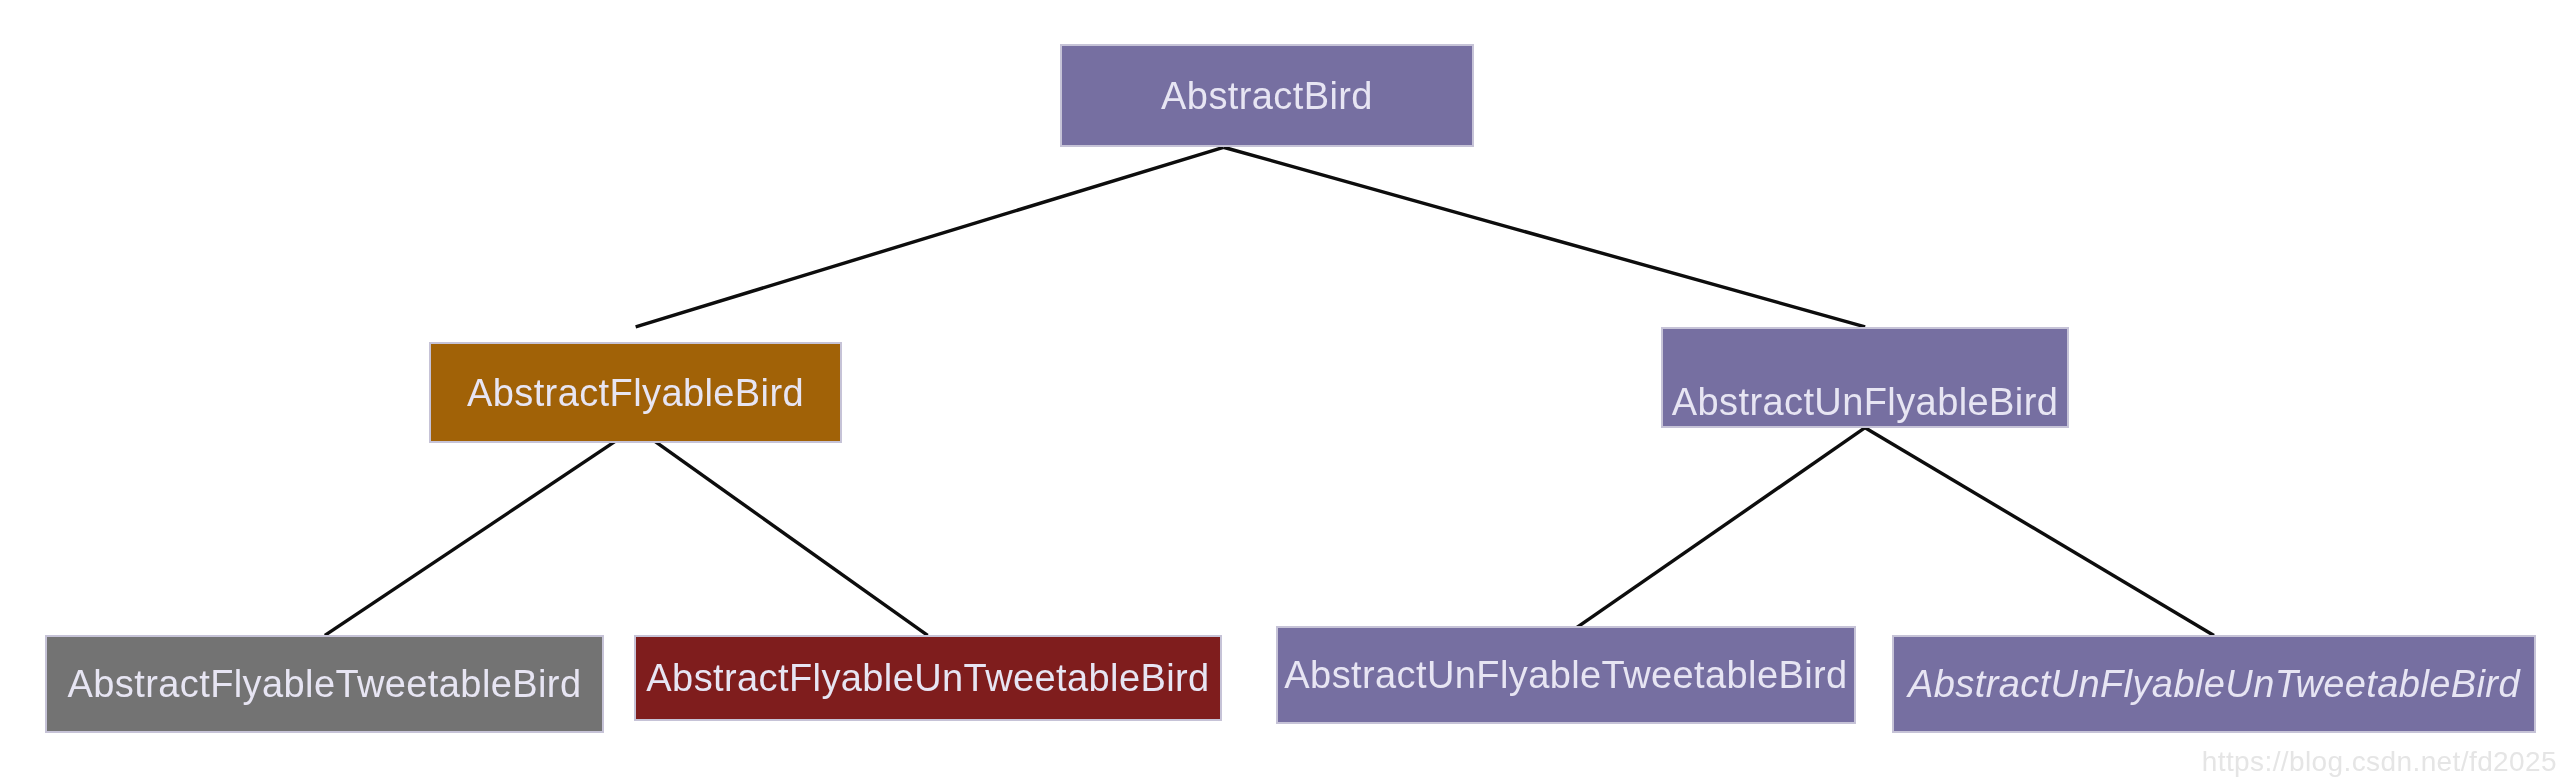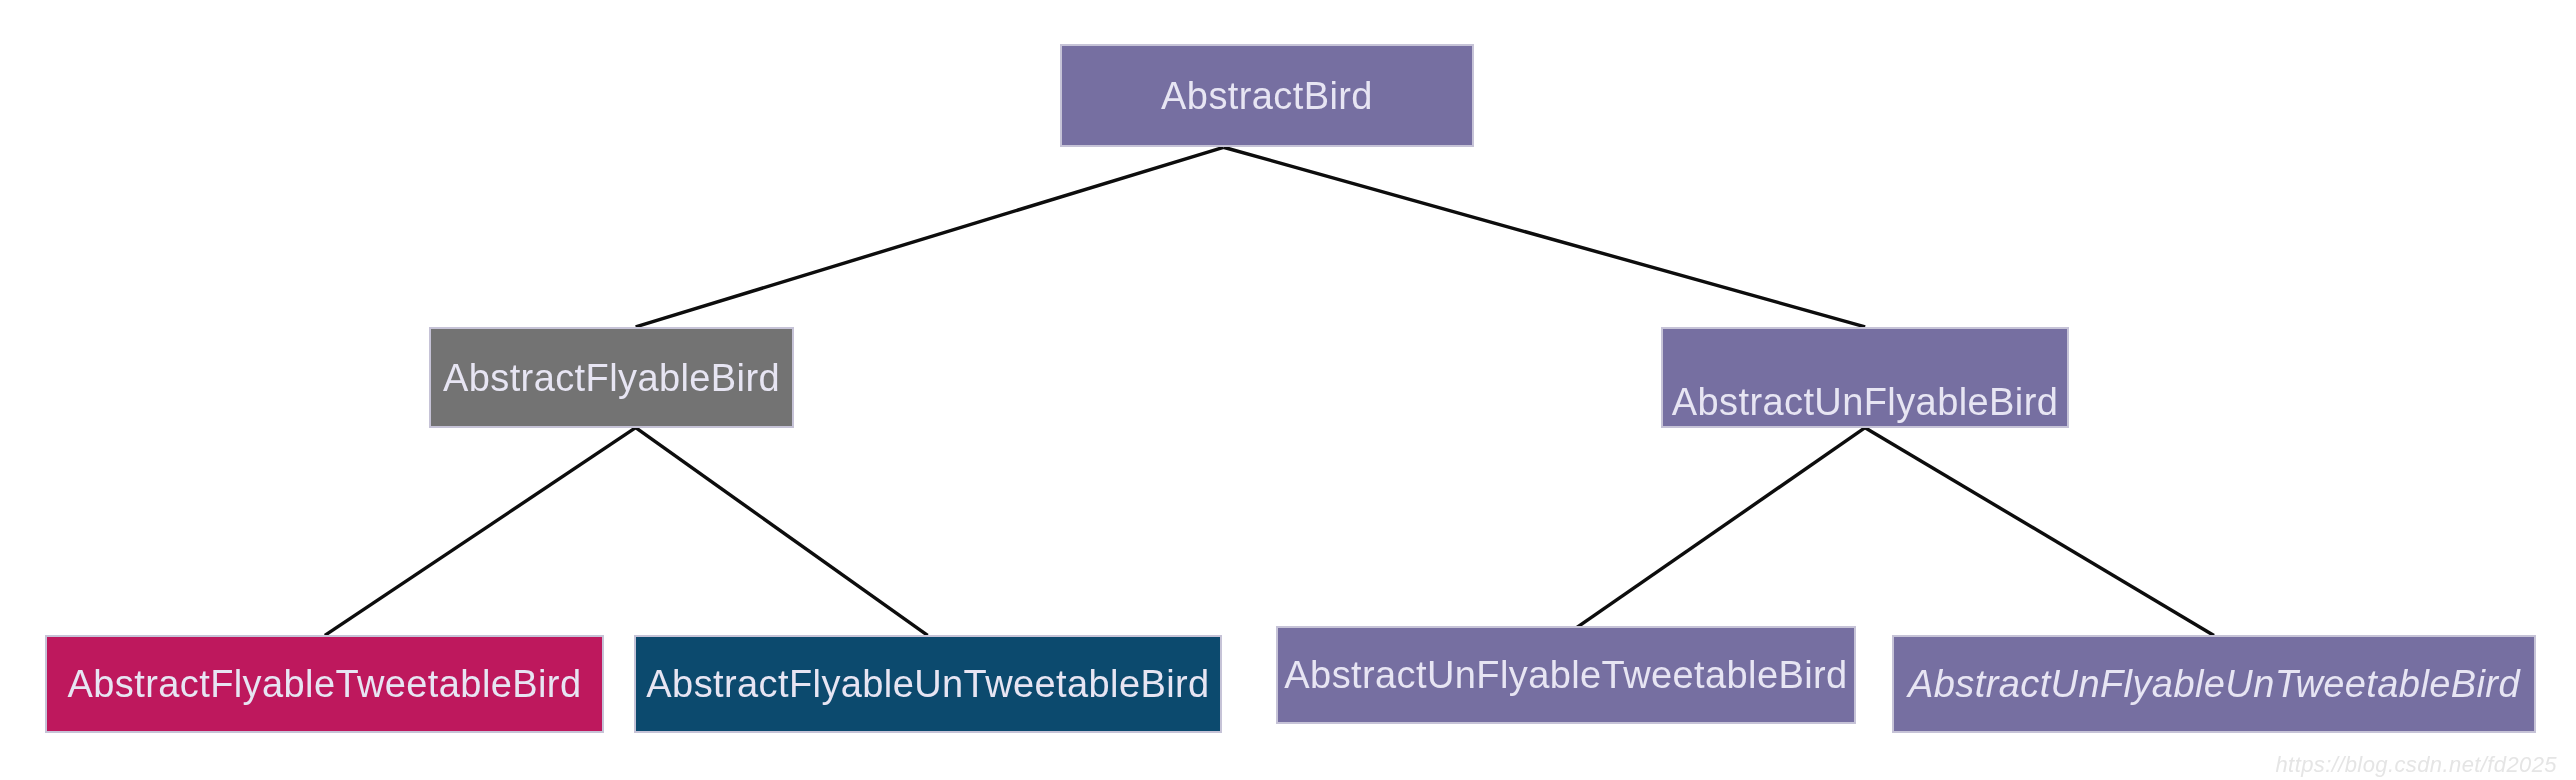--- a/index.html
+++ b/index.html
@@ -34,52 +34,51 @@
   .node-label {
     font-size: 38px;
     line-height: 1;
     white-space: nowrap;
     letter-spacing: 0.4px;
   }
   .watermark {
     position: absolute;
     right: 19px;
     bottom: 3.4px;
-    font-size: 22px;
+    font-size: 28px;
     letter-spacing: 0.4px;
     user-select: none;
-    font-style: italic;
   }
 </style>
 </head>
 <body>
 
 <div class="canvas">
   <svg class="edges-svg" id="edges" viewBox="0 0 3013 913">
       <line x1="1431" y1="172" x2="743.5" y2="382" stroke="#0d0d0d" stroke-width="4"></line>
       <line x1="1431" y1="172" x2="2181.5" y2="382" stroke="#0d0d0d" stroke-width="4"></line>
       <line x1="743.5" y1="500" x2="380" y2="743" stroke="#0d0d0d" stroke-width="4"></line>
       <line x1="743.5" y1="500" x2="1085" y2="743" stroke="#0d0d0d" stroke-width="4"></line>
       <line x1="2181.5" y1="500" x2="1831" y2="743" stroke="#0d0d0d" stroke-width="4"></line>
       <line x1="2181.5" y1="500" x2="2589.5" y2="743" stroke="#0d0d0d" stroke-width="4"></line>
     </svg>
   <div id="nodes">
       <div class="node" style="left: 1017px; top: 44px; width: 414px; height: 103px; background: rgb(118, 111, 161); border: 2.6px solid rgb(198, 195, 215); margin-left: 43px;">
         <span class="node-label" style="color: rgb(231, 229, 243);">AbstractBird</span>
       </div>
-      <div class="node" style="left: 429px; top: 327px; width: 365px; height: 101px; background: #737373; border: 2.6px solid rgb(198, 195, 215);">
+      <div class="node" style="left: 429px; top: 342px; width: 413px; height: 101px; background: #a16207; border: 2.6px solid rgb(198, 195, 215);">
         <span class="node-label" style="color: rgb(231, 229, 243);">AbstractFlyableBird</span>
       </div>
       <div class="node" style="left: 1661px; top: 327px; width: 408px; height: 101px; background: rgb(118, 111, 161); border: 2.6px solid rgb(198, 195, 215);">
         <span class="node-label" style="color: rgb(231, 229, 243); margin-top: 48px;">AbstractUnFlyableBird</span>
       </div>
-      <div class="node" style="left: 45px; top: 635px; width: 559px; height: 98px; background: #be185d; border: 2.6px solid rgb(198, 195, 215);">
+      <div class="node" style="left: 45px; top: 635px; width: 559px; height: 98px; background: #737373; border: 2.6px solid rgb(198, 195, 215);">
         <span class="node-label" style="color: rgb(231, 229, 243);">AbstractFlyableTweetableBird</span>
       </div>
-      <div class="node" style="left: 634px; top: 635px; width: 588px; height: 98px; background: #0c4a6e; border: 2.6px solid rgb(198, 195, 215);">
+      <div class="node" style="left: 634px; top: 635px; width: 588px; height: 86px; background: #7f1d1d; border: 2.6px solid rgb(198, 195, 215);">
         <span class="node-label" style="color: rgb(231, 229, 243);">AbstractFlyableUnTweetableBird</span>
       </div>
       <div class="node" style="left: 1276px; top: 626px; width: 580px; height: 98px; background: rgb(118, 111, 161); border: 2.6px solid rgb(198, 195, 215);">
         <span class="node-label" style="color: rgb(231, 229, 243);">AbstractUnFlyableTweetableBird</span>
       </div>
       <div class="node" style="left: 1892px; top: 635px; width: 644px; height: 98px; background: rgb(118, 111, 161); border: 2.6px solid rgb(198, 195, 215); font-style: italic;">
         <span class="node-label" style="color: rgb(231, 229, 243);">AbstractUnFlyableUnTweetableBird</span>
       </div>
     </div>
   <div class="watermark" style="color: rgb(229, 229, 229);">https://blog.csdn.net/fd2025</div>

